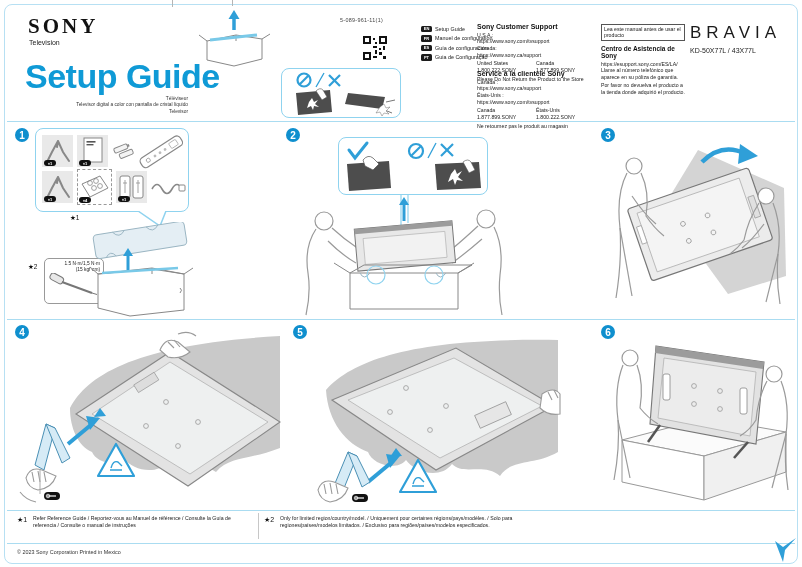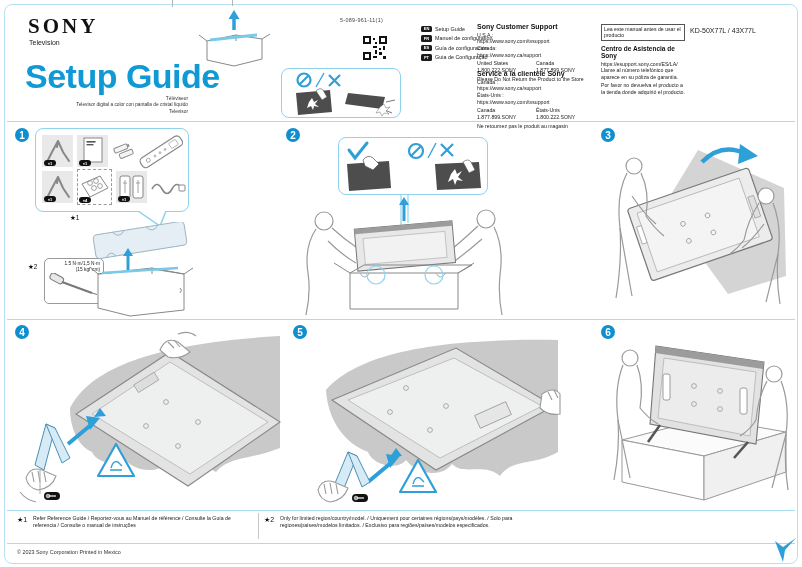--- a/index.html
+++ b/index.html
@@ -155,20 +155,21 @@
 
   <div class="abs" style="left:601px; top:23px; width:84px;">
     <div class="boxed-note">Lea este manual antes de usar el producto</div>
     <div class="sup-title" style="margin-top:4px; font-size:6.5px;">Centro de Asistencia de Sony</div>
     <div class="sup-line">https://esupport.sony.com/ES/LA/</div>
     <div class="sup-line">Llame al número telefónico que aparece en su póliza de garantía.</div>
     <div class="sup-line" style="margin-top:1.5px;">Por favor no devuelva el producto a la tienda donde adquirió el producto.</div>
   </div>
 
   <div class="abs" style="left:690px; top:23px;">
+    <div class="bravia">BRAVIA</div>
     <div class="models">KD-50X77L / 43X77L</div>
   </div>
 
   <div class="abs callout" style="left:281px; top:68px; width:120px; height:50px;">
     <svg width="117" height="47" viewBox="0 0 117 47">
       <g>
         <circle cx="22" cy="11" r="6.5" fill="none" stroke="#2f9fd8" stroke-width="2.2"></circle>
         <line x1="17.5" y1="15.5" x2="26.5" y2="6.5" stroke="#2f9fd8" stroke-width="2.2"></line>
       </g>
       <line x1="34" y1="18" x2="42" y2="4" stroke="#2f9fd8" stroke-width="1.3"></line>

